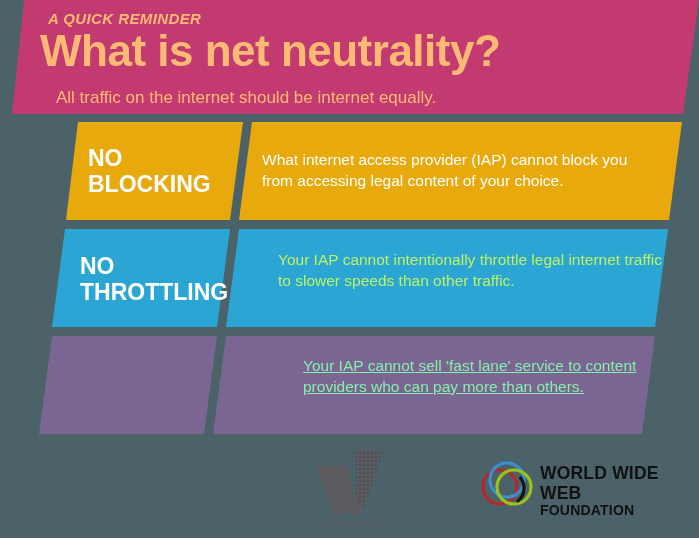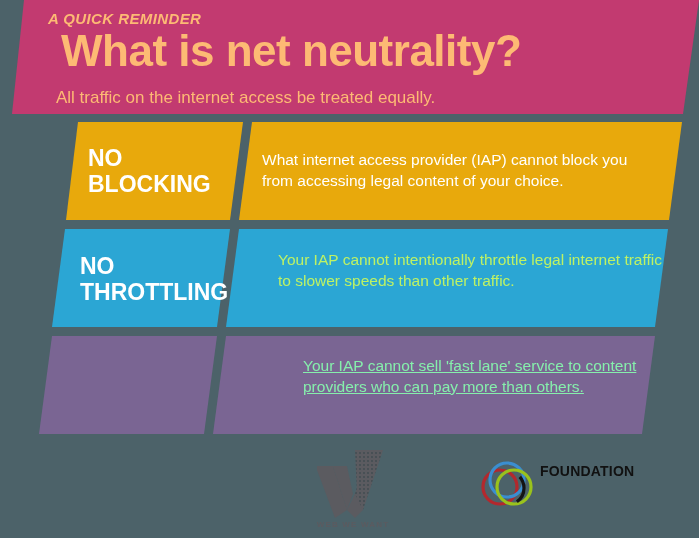--- a/index.html
+++ b/index.html
@@ -44,21 +44,21 @@
     position: absolute;
     left: 48px;
     top: 10px;
     font-size: 15px;
     font-weight: bold;
     font-style: italic;
     letter-spacing: 0.4px;
   }
   .headline {
     position: absolute;
-    left: 61px;
+    left: 40px;
     top: 28px;
     font-size: 44px;
     font-weight: bold;
     letter-spacing: -0.5px;
     line-height: 1.05;
     text-align: right;
   }
   .subhead {
     position: absolute;
     left: 56px;
@@ -169,21 +169,21 @@
 
 <div id="infographic" style="background: rgb(76, 98, 105);">
 
   <div class="header-band">
     <svg class="header-shape" width="699" height="118">
       <polygon id="hdr-poly" points="24,0 699,0 683,114 12,114" fill="#c23a70"></polygon>
     </svg>
     <div class="header-text" style="color: #fdba74;">
       <div class="kicker">A QUICK REMINDER</div>
       <div class="headline">What is net neutrality?</div>
-      <div class="subhead">All traffic on the internet access be treated equally.</div>
+      <div class="subhead">All traffic on the internet should be internet equally.</div>
     </div>
   </div>
 
   <div class="row" id="row-blocking">
     <svg class="row-svg" width="699" height="100">
       <polygon id="poly-blocking-left" points="78,0 243,0 230,98 66,98" fill="#e8a90c"></polygon>
       <polygon id="poly-blocking-right" points="252,0 682,0 669,98 239,98" fill="#e8a90c"></polygon>
     </svg>
     <div class="row-label" style="color: rgb(255, 255, 255);">
       <div>NO</div>
@@ -234,19 +234,20 @@
     </div>
 
     <div class="logo-wf">
       <svg class="logo-wf-rings" width="58" height="58" viewBox="0 0 58 58">
         <circle cx="22" cy="29" r="17" fill="none" stroke="#b3282d" stroke-width="3.2"></circle>
         <circle cx="29" cy="22" r="17" fill="none" stroke="#3b8ed0" stroke-width="3.2"></circle>
         <circle cx="36" cy="29" r="17" fill="none" stroke="#9ac21c" stroke-width="3.2"></circle>
         <circle cx="29" cy="30" r="17" fill="none" stroke="#141414" stroke-width="3.2" stroke-dasharray="30 78" stroke-dashoffset="14"></circle>
       </svg>
       <div class="logo-wf-wordmark" style="color: rgb(17, 17, 17);">
+        <div class="wf-line1">WORLD WIDE WEB</div>
         <div class="wf-line2">FOUNDATION</div>
       </div>
     </div>
 
   </div>
 
 </div>
 
 </body></html>

